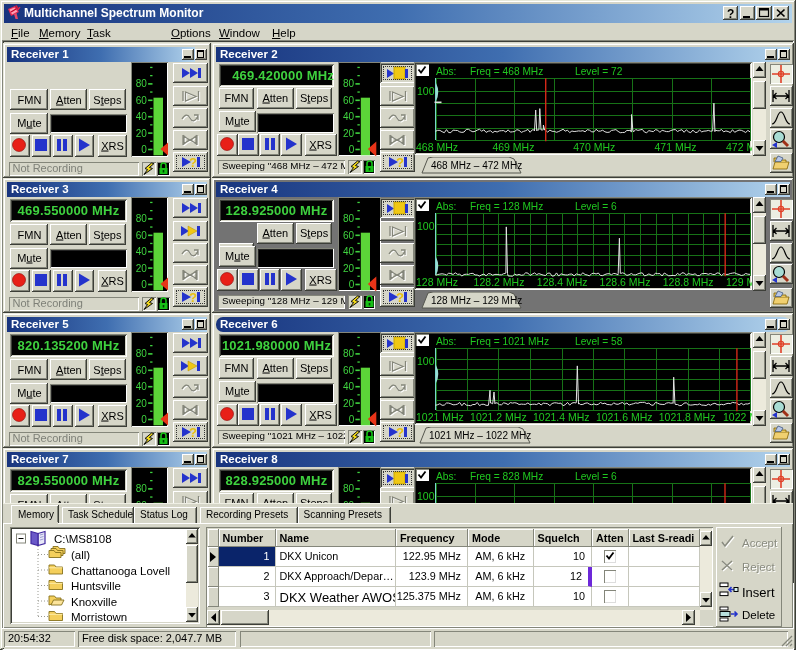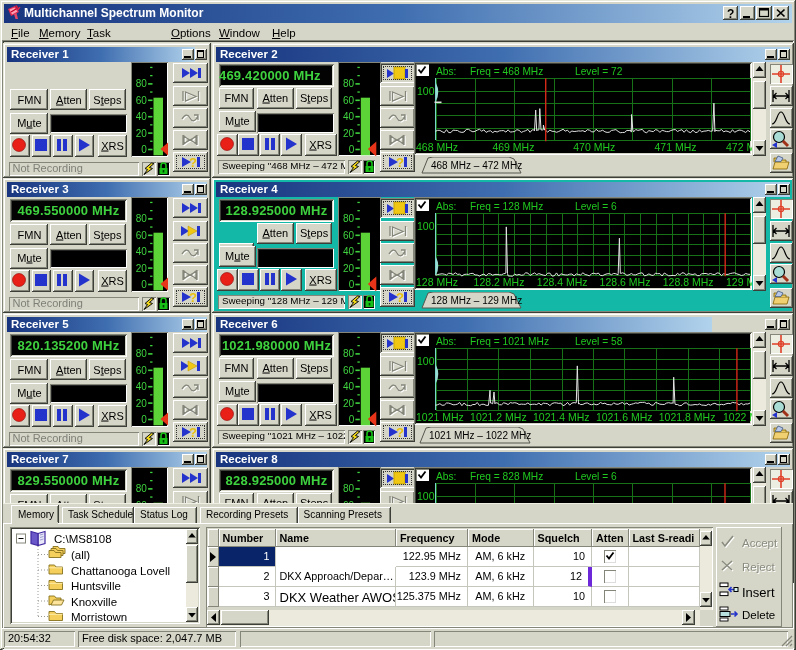--- a/index.html
+++ b/index.html
@@ -570,21 +570,21 @@
       <div class="" style="left:4px;top:4px;width:574px;height:14.5px;background:linear-gradient(90deg,#18347e 0%,#3f6eb0 50%,#b2d3ec 100%);">
         <div class="t" style="left:4px;top:1px;font-weight:bold;color:#fff;font-size:11.5px">Receiver 2</div>
         <div class="" style="left:548.5px;top:1.5px;width:12px;height:11.5px;box-shadow:inset -1px -1px 0 #3c3e38,inset 1px 1px 0 #ffffff,inset -2px -2px 0 #84867a;background:#d6d6c8;">
           <div class="" style="left:2.5px;top:7.5px;width:6.5px;height:2px;background:#000"></div>
         </div>
         <div class="" style="left:561.5px;top:1.5px;width:12px;height:11.5px;box-shadow:inset -1px -1px 0 #3c3e38,inset 1px 1px 0 #ffffff,inset -2px -2px 0 #84867a;background:#d6d6c8;">
           <div class="" style="left:2.5px;top:1.5px;width:7px;height:7.5px;border:1px solid #000;border-top-width:2px"></div>
         </div>
       </div>
       <div class="" style="left:7px;top:21px;width:115px;height:23px;box-shadow:inset 1px 1px 0 #84867a,inset -1px -1px 0 #ffffff,inset 2px 2px 0 #3c3e38,inset -2px -2px 0 #d6d6c8;background:#030303;">
-        <div style="position:absolute;left:0;right:0;top:4.0px;text-align:left;color:#3fd23f;font-weight:bold;font-size:13px;font-family:'Liberation Sans',sans-serif;letter-spacing:0.2px">469.420000 MHz</div>
+        <div style="position:absolute;left:0;right:0;top:4.0px;text-align:right;color:#3fd23f;font-weight:bold;font-size:13px;font-family:'Liberation Sans',sans-serif;letter-spacing:0.2px">469.420000 MHz</div>
       </div>
       <div class="" style="left:6.7px;top:44.5px;width:35.7px;height:21.5px;box-shadow:inset -1px -1px 0 #3c3e38,inset 1px 1px 0 #ffffff,inset -2px -2px 0 #84867a;background:#d6d6c8;">
         <div class="bl" style="font-size:11px">FMN</div>
       </div>
       <div class="" style="left:44.7px;top:44.5px;width:37.2px;height:21.5px;box-shadow:inset -1px -1px 0 #3c3e38,inset 1px 1px 0 #ffffff,inset -2px -2px 0 #84867a;background:#d6d6c8;">
         <div class="bl" style="font-size:11px"><u>A</u>tten</div>
       </div>
       <div class="" style="left:84.3px;top:44.5px;width:35.6px;height:21.5px;box-shadow:inset -1px -1px 0 #3c3e38,inset 1px 1px 0 #ffffff,inset -2px -2px 0 #84867a;background:#d6d6c8;">
         <div class="bl" style="font-size:11px">S<u>t</u>eps</div>
       </div>
@@ -780,21 +780,21 @@
         </svg>
       </div>
       <div class="" style="left:558px;top:109.8px;width:22.5px;height:20px;box-shadow:inset -1px -1px 0 #3c3e38,inset 1px 1px 0 #ffffff,inset -2px -2px 0 #84867a;background:#d6d6c8;">
         <svg width="22" height="19" viewBox="0 0 22 19" style="position:absolute;left:0;top:0">
           <path d="M3 16 L5 9 L19 9 L17 16 Z" fill="#f0d070" stroke="#806000" stroke-width="0.8"></path>
           <path d="M4 9 L4 5 L9 5 L10 7 L16 7 L16 9" fill="#e8c860" stroke="#806000" stroke-width="0.8"></path>
           <path d="M5 8.6 L8 3 L13 5 L11 8.6 Z" fill="#b8c8e8" stroke="#405880" stroke-width="0.8"></path>
         </svg>
       </div>
     </div>
-    <div class="" style="left:212px;top:178px;width:582px;height:135px;background:#14b8a6;box-shadow:inset -1px -1px 0 #3c3e38,inset 1px 1px 0 #e8e8dc,inset -2px -2px 0 #84867a,inset 2px 2px 0 #ffffff;">
+    <div class="" style="left:212px;top:178px;width:582px;height:135px;background:#737373;box-shadow:inset -1px -1px 0 #3c3e38,inset 1px 1px 0 #e8e8dc,inset -2px -2px 0 #84867a,inset 2px 2px 0 #ffffff;">
       <div class="" style="left:4px;top:4px;width:574px;height:14.5px;background:linear-gradient(90deg,#18347e 0%,#3f6eb0 50%,#b2d3ec 100%);">
         <div class="t" style="left:4px;top:1px;font-weight:bold;color:#fff;font-size:11.5px">Receiver 4</div>
         <div class="" style="left:548.5px;top:1.5px;width:12px;height:11.5px;box-shadow:inset -1px -1px 0 #3c3e38,inset 1px 1px 0 #ffffff,inset -2px -2px 0 #84867a;background:#d6d6c8;">
           <div class="" style="left:2.5px;top:7.5px;width:6.5px;height:2px;background:#000"></div>
         </div>
         <div class="" style="left:561.5px;top:1.5px;width:12px;height:11.5px;box-shadow:inset -1px -1px 0 #3c3e38,inset 1px 1px 0 #ffffff,inset -2px -2px 0 #84867a;background:#d6d6c8;">
           <div class="" style="left:2.5px;top:1.5px;width:7px;height:7.5px;border:1px solid #000;border-top-width:2px"></div>
         </div>
       </div>
       <div class="" style="left:7px;top:21px;width:115px;height:23px;box-shadow:inset 1px 1px 0 #84867a,inset -1px -1px 0 #ffffff,inset 2px 2px 0 #3c3e38,inset -2px -2px 0 #d6d6c8;background:#030303;">
@@ -1015,21 +1015,21 @@
       </div>
       <div class="" style="left:558px;top:109.8px;width:22.5px;height:20px;box-shadow:inset -1px -1px 0 #3c3e38,inset 1px 1px 0 #ffffff,inset -2px -2px 0 #84867a;background:#d6d6c8;">
         <svg width="22" height="19" viewBox="0 0 22 19" style="position:absolute;left:0;top:0">
           <path d="M3 16 L5 9 L19 9 L17 16 Z" fill="#f0d070" stroke="#806000" stroke-width="0.8"></path>
           <path d="M4 9 L4 5 L9 5 L10 7 L16 7 L16 9" fill="#e8c860" stroke="#806000" stroke-width="0.8"></path>
           <path d="M5 8.6 L8 3 L13 5 L11 8.6 Z" fill="#b8c8e8" stroke="#405880" stroke-width="0.8"></path>
         </svg>
       </div>
     </div>
     <div class="" style="left:212px;top:313px;width:582px;height:135px;background:#d6d6c8;box-shadow:inset -1px -1px 0 #3c3e38,inset 1px 1px 0 #e8e8dc,inset -2px -2px 0 #84867a,inset 2px 2px 0 #ffffff;">
-      <div class="" style="left:4px;top:4px;width:496px;height:14.5px;background:linear-gradient(90deg,#18347e 0%,#3f6eb0 50%,#b2d3ec 100%);">
+      <div class="" style="left:4px;top:4px;width:574px;height:14.5px;background:linear-gradient(90deg,#18347e 0%,#3f6eb0 50%,#b2d3ec 100%);border-radius:7px;">
         <div class="t" style="left:4px;top:1px;font-weight:bold;color:#fff;font-size:11.5px">Receiver 6</div>
         <div class="" style="left:548.5px;top:1.5px;width:12px;height:11.5px;box-shadow:inset -1px -1px 0 #3c3e38,inset 1px 1px 0 #ffffff,inset -2px -2px 0 #84867a;background:#d6d6c8;">
           <div class="" style="left:2.5px;top:7.5px;width:6.5px;height:2px;background:#000"></div>
         </div>
         <div class="" style="left:561.5px;top:1.5px;width:12px;height:11.5px;box-shadow:inset -1px -1px 0 #3c3e38,inset 1px 1px 0 #ffffff,inset -2px -2px 0 #84867a;background:#d6d6c8;">
           <div class="" style="left:2.5px;top:1.5px;width:7px;height:7.5px;border:1px solid #000;border-top-width:2px"></div>
         </div>
       </div>
       <div class="" style="left:7px;top:21px;width:115px;height:23px;box-shadow:inset 1px 1px 0 #84867a,inset -1px -1px 0 #ffffff,inset 2px 2px 0 #3c3e38,inset -2px -2px 0 #d6d6c8;background:#030303;">
         <div style="position:absolute;left:0;right:0;top:4.0px;text-align:center;color:#3fd23f;font-weight:bold;font-size:13px;font-family:'Liberation Sans',sans-serif;letter-spacing:0.2px">1021.980000 MHz</div>
@@ -1557,20 +1557,23 @@
     </div>
     <div class="" style="left:207px;top:546.5px;width:492.5px;height:60.5px;background:#fff;"></div>
     <div class="" style="left:208px;top:546.5px;width:10.5px;height:20px;background:#d6d6c8;box-shadow:inset -1px -1px 0 #84867a,inset 1px 1px 0 #ffffff;">
       <svg width="10" height="20" viewBox="0 0 10 20" style="position:absolute;left:0;top:0">
         <path d="M2 5 L8 10 L2 15 Z" fill="#000"></path>
       </svg>
     </div>
     <div class="" style="left:218.5px;top:546.5px;width:57.0px;height:20px;background:#0a246a;color:#fff;border-bottom:1px solid #c6c7bc;border-right:1px solid #c6c7bc;">
       <div class="t" style="right:5px;top:3.5px;color:#fff;font-size:10.8px">1</div>
     </div>
+    <div class="" style="left:275.5px;top:546.5px;width:120.5px;height:20px;border-bottom:1px solid #c6c7bc;border-right:1px solid #c6c7bc;overflow:hidden;">
+      <div class="t" style="left:4px;top:3.5px;font-size:10.8px">DKX Unicon</div>
+    </div>
     <div class="" style="left:396px;top:546.5px;width:72px;height:20px;border-bottom:1px solid #c6c7bc;border-right:1px solid #c6c7bc;">
       <div class="t" style="right:6px;top:3.5px;font-size:10.8px">122.95 MHz</div>
     </div>
     <div class="" style="left:468px;top:546.5px;width:65.5px;height:20px;border-bottom:1px solid #c6c7bc;border-right:1px solid #c6c7bc;">
       <div class="t" style="left:0;right:0;text-align:center;top:3.5px;font-size:10.8px">AM, 6 kHz</div>
     </div>
     <div class="" style="left:533.5px;top:546.5px;width:58.5px;height:20px;border-bottom:1px solid #c6c7bc;border-right:1px solid #c6c7bc;">
       <div class="t" style="right:6px;top:3.5px;font-size:10.8px">10</div>
     </div>
     <div class="" style="left:592px;top:546.5px;width:36.5px;height:20px;border-bottom:1px solid #c6c7bc;border-right:1px solid #c6c7bc;">

